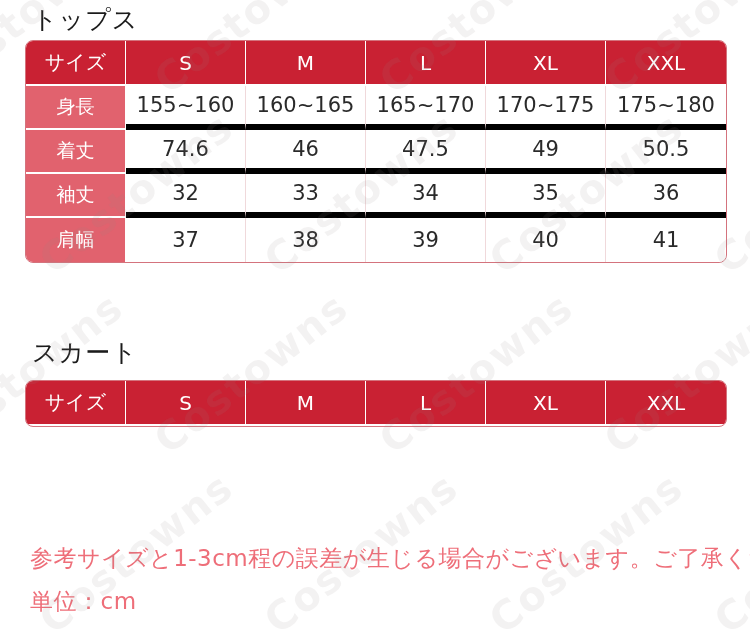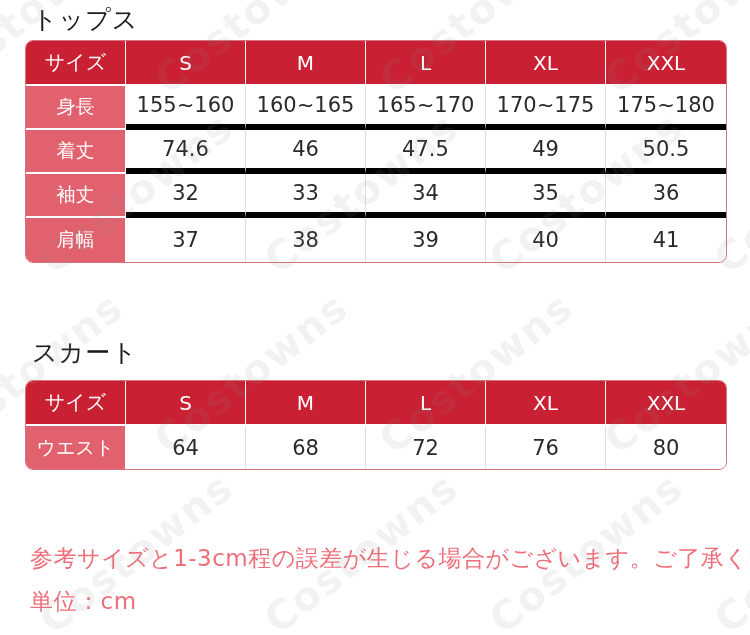--- a/index.html
+++ b/index.html
@@ -181,28 +181,20 @@
           <tr>
             <th>サイズ</th>
             <th>S</th>
             <th>M</th>
             <th>L</th>
             <th>XL</th>
             <th>XXL</th>
           </tr>
         </thead>
       <tbody>
-          <tr>
-            <th>ウエスト</th>
-            <td>64</td>
-            <td>68</td>
-            <td>72</td>
-            <td>76</td>
-            <td>80</td>
-          </tr>
         </tbody>
     </table>
   </div>
 
   <div class="note note1">参考サイズと1-3cm程の誤差が生じる場合がございます。ご了承ください。</div>
   <div class="note note2">単位：cm</div>
 
 </div>
 
 </body></html>

